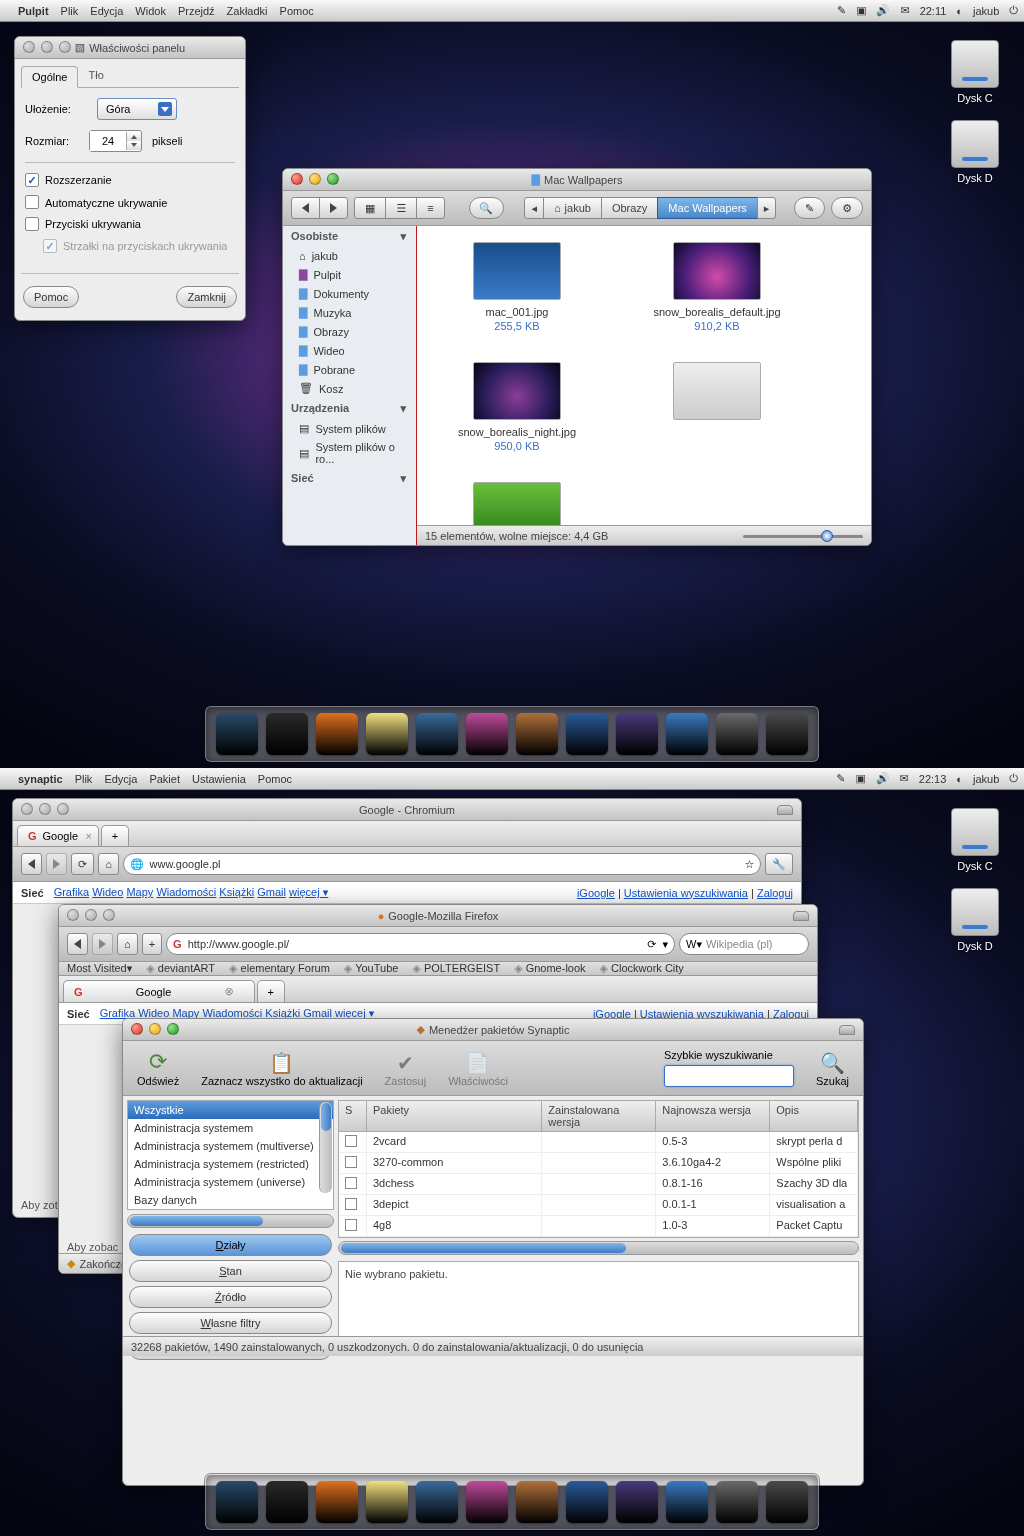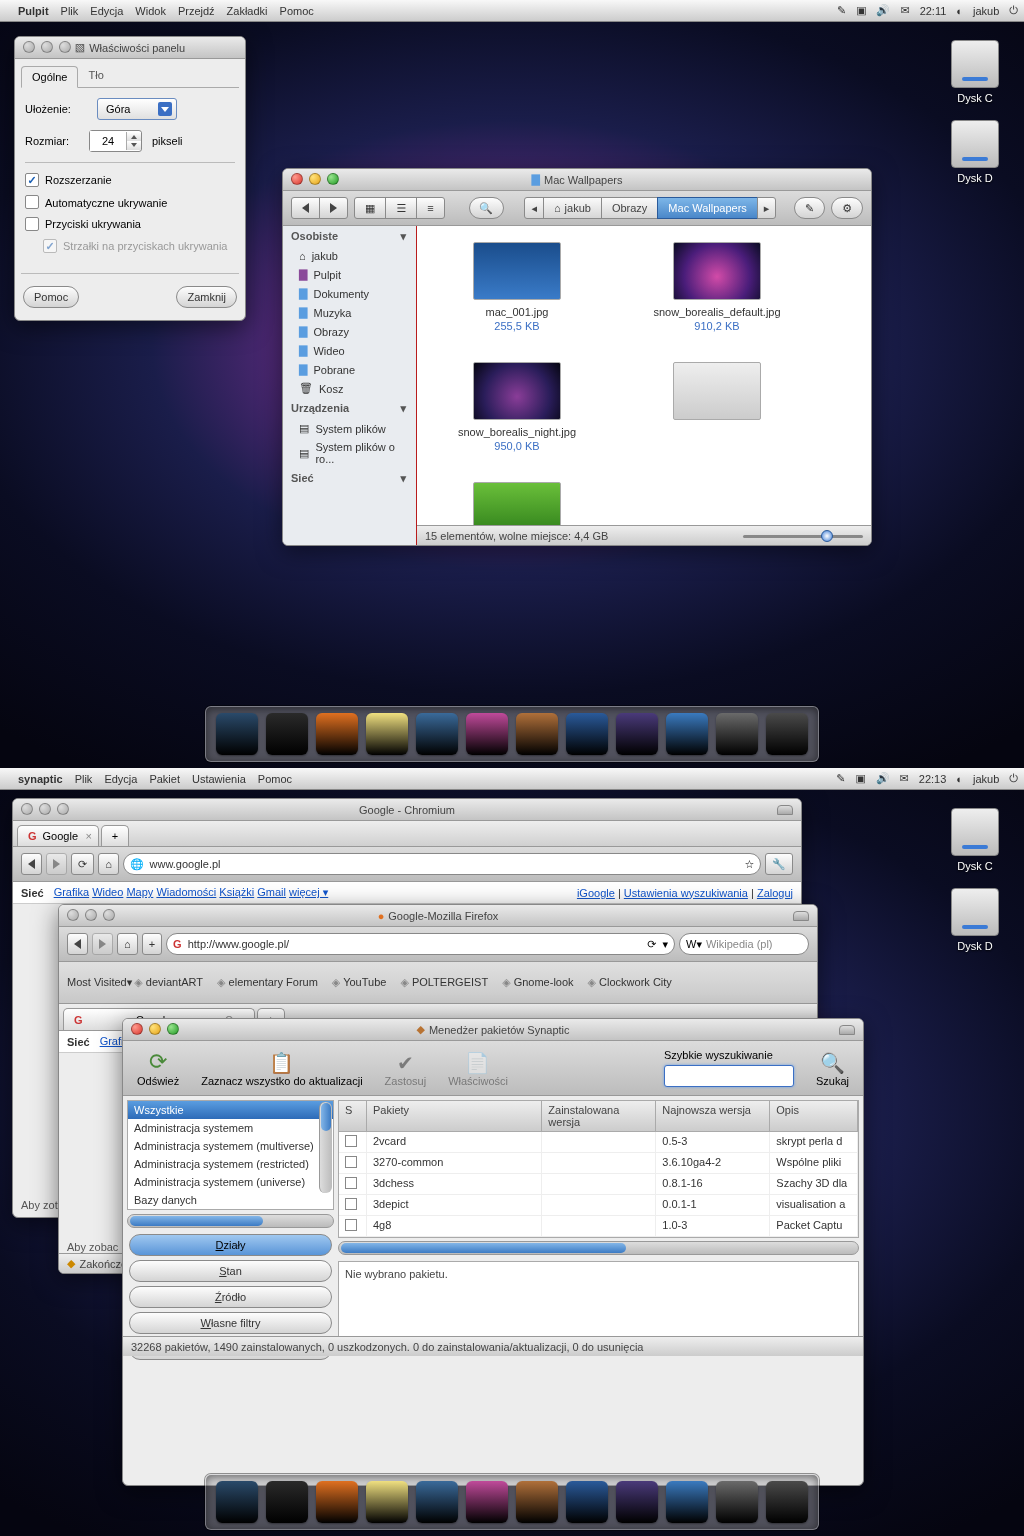--- a/index.html
+++ b/index.html
@@ -51,21 +51,21 @@
 .statusbar{height:20px;background:linear-gradient(#eee,#ccc);border-top:1px solid #999;display:flex;align-items:center;padding:0 8px;color:#444;justify-content:space-between;}
 .dock{position:absolute;bottom:6px;left:50%;transform:translateX(-50%);display:flex;background:rgba(170,170,175,0.45);padding:6px 10px;border-radius:6px;gap:8px;align-items:flex-end;border:1px solid rgba(255,255,255,0.25);box-shadow:0 2px 8px rgba(0,0,0,0.5) inset,0 0 0 1px rgba(0,0,0,0.4);}
 .dock .di{width:42px;height:42px;border-radius:6px;box-shadow:0 1px 2px rgba(0,0,0,0.4);}
 .pathseg{display:inline-flex;align-items:center;height:22px;padding:0 10px;background:linear-gradient(#fafafa,#d6d6d6);border:1px solid #8a8a8a;color:#444;}
 .pathseg.active{background:linear-gradient(#7db6e8,#4a87c9);color:#fff;border-color:#2a5a9a;}
 .tabstrip{display:flex;background:linear-gradient(#eee,#d0d0d0);padding:4px 4px 0 4px;border-bottom:1px solid #999;}
 .tab{padding:4px 20px 4px 10px;background:linear-gradient(#fff,#ddd);border:1px solid #999;border-bottom:none;border-radius:5px 5px 0 0;margin-right:2px;position:relative;display:flex;align-items:center;gap:6px;}
 .tab.newt{width:28px;justify-content:center;padding:4px 0;}
 .linkbar{background:#fff;padding:4px 8px;display:flex;gap:10px;align-items:center;border-bottom:1px solid #ccc;color:#333;}
 .linkbar a{color:#1155cc;text-decoration:underline;cursor:pointer;}
-.bkmk{background:linear-gradient(#e0e0e0,#c8c8c8);padding:14px 8px;display:flex;gap:2px;align-items:flex-start;border-bottom:1px solid #999;color:#333;}
+.bkmk{background:linear-gradient(#e0e0e0,#c8c8c8);padding:0 8px;display:flex;gap:14px;align-items:flex-start;border-bottom:1px solid #999;color:#333;}
 .splitter{display:grid;grid-template-columns:215px 1fr;height:240px;}
 .catlist{background:#fff;border:1px solid #aaa;margin:4px;overflow:hidden;}
 .catitem{padding:3px 6px;color:#333;}
 .catitem.sel{background:linear-gradient(#5a9de0,#2d6bb8);color:#fff;}
 .butstack{display:flex;flex-direction:column;gap:4px;padding:4px 6px;}
 .butstack .btn{width:100%;}
 .butstack .btn.act{background:linear-gradient(#a0c8f0,#5a95d8);color:#000;}
 .pkgtbl{display:grid;grid-template-columns:28px 2fr 1.3fr 1.3fr 1fr;border:1px solid #aaa;margin:4px 4px 0 0;}
 .pkgtbl .hd{background:linear-gradient(#eee,#ccc);border-right:1px solid #aaa;border-bottom:1px solid #aaa;padding:3px 6px;color:#444;font-weight:normal;}
 .pkgtbl .cl{background:#fff;border-right:1px solid #eee;border-bottom:1px solid #eee;padding:3px 6px;color:#333;white-space:nowrap;overflow:hidden;}

